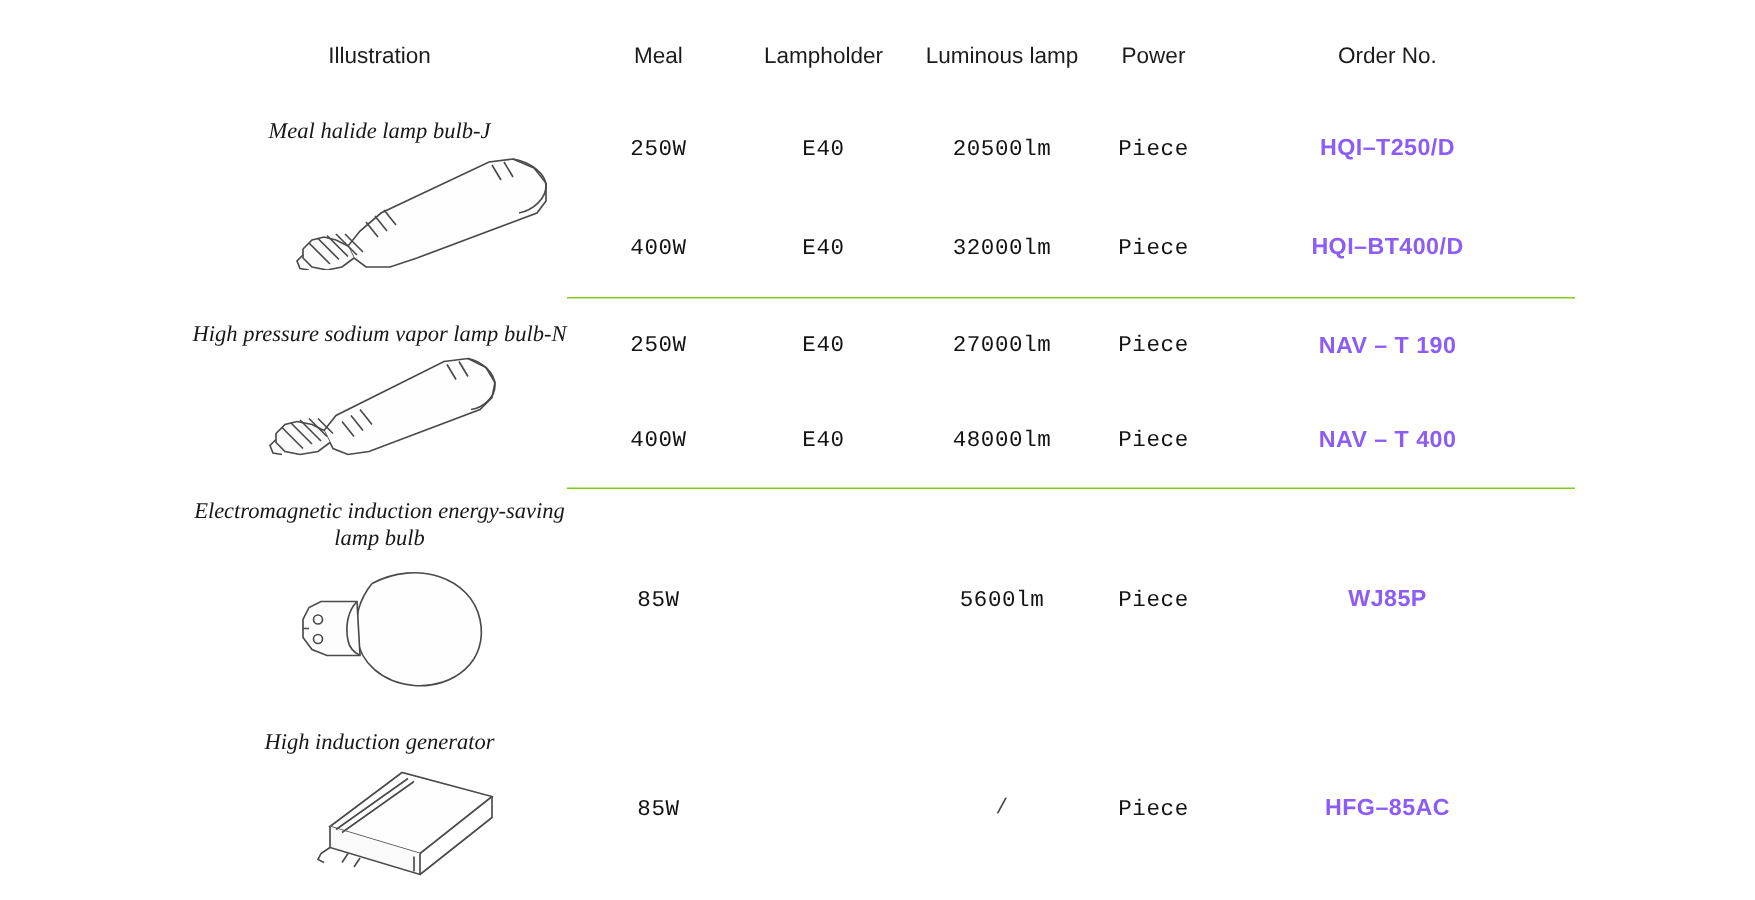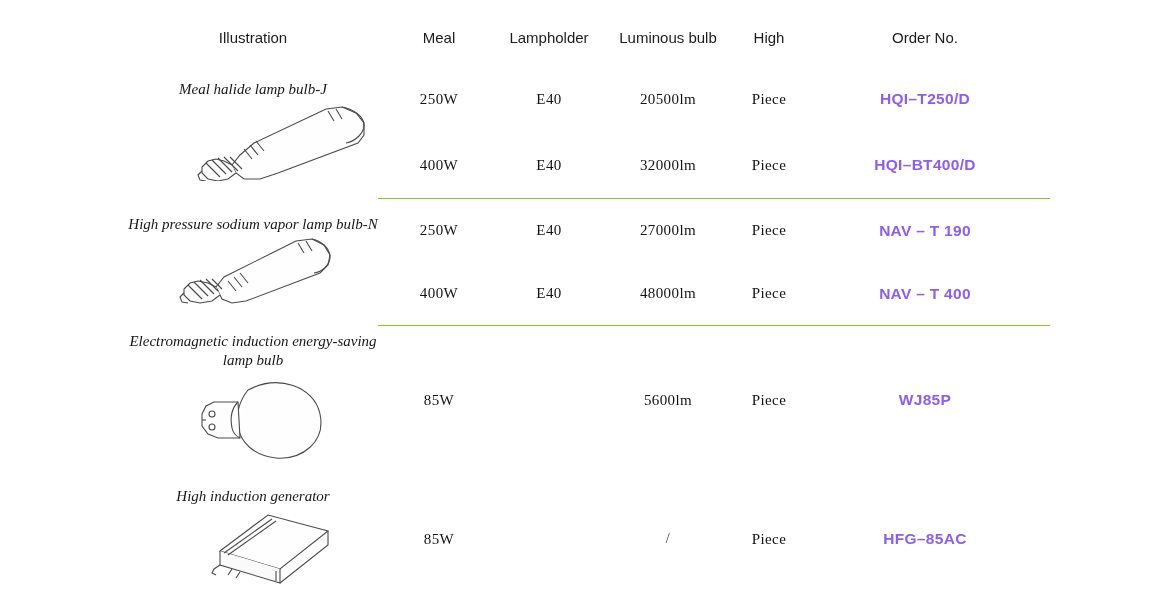--- a/index.html
+++ b/index.html
@@ -76,21 +76,21 @@
     font-size: 15px;
     line-height: 1.25;
     color: #171717;
     display: block;
   }
   .illu-art {
     display: block;
     margin-top: 2px;
   }
   td.val {
-    font-family: Liberation Serif, serif;
+    font-family: Liberation Mono, monospace;
     font-size: 15px;
     letter-spacing: 0.4px;
     color: #131313;
   }
   td.order {
     font-family: "Liberation Sans", sans-serif;
     font-weight: bold;
     font-size: 15.5px;
     letter-spacing: 0.3px;
     color: #8b5cf6;
@@ -113,22 +113,22 @@
       <col class="c-flux">
         <col class="c-unit">
         <col class="c-order">
     </colgroup>
 
     <thead>
       <tr>
         <th>Illustration</th>
         <th class="vline-l">Meal</th>
         <th class="vline-l">Lampholder</th>
-        <th class="vline-l">Luminous bulb</th>
-        <th class="vline-l">High</th>
+        <th class="vline-l">Luminous lamp</th>
+        <th class="vline-l">Power</th>
         <th class="vline-l">Order No.</th>
       </tr>
     </thead>
 
     <tbody>
 
       <tr>
         <td class="illu" rowspan="2" style="height:66px;">
           <span class="illu-label">Meal halide lamp bulb-J</span>
           <span class="illu-art">

